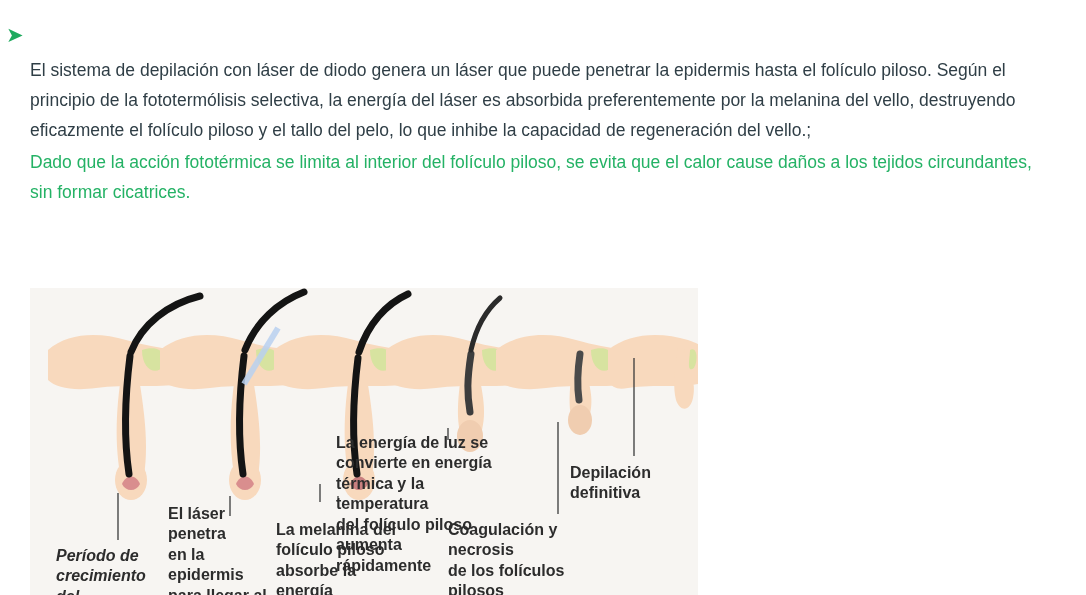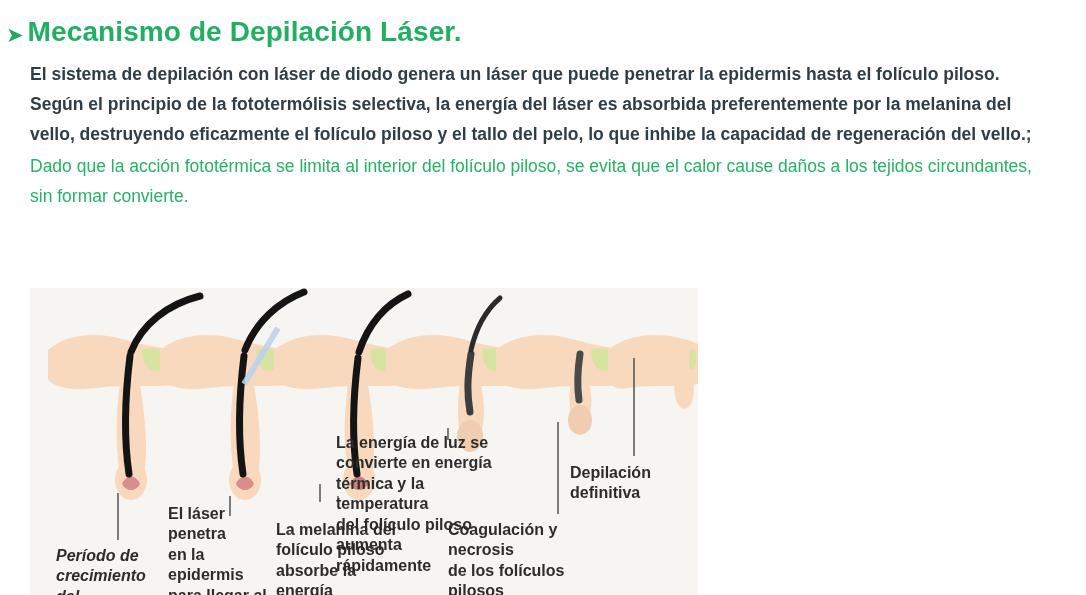--- a/index.html
+++ b/index.html
@@ -46,21 +46,20 @@
   .body-wrap {
     padding: 10px 30px 0 30px;
   }
   .para {
     font-size: 17.5px;
     line-height: 1.72;
     margin: 0;
   }
   .para-dark {
     color: #2f3e46;
-    font-weight: bold;
   }
   .para-green {
     color: #24b265;
     margin-top: 2px;
   }
   
   .figure {
     position: absolute;
     left: 30px;
     top: 288px;
@@ -88,26 +87,25 @@
   .c5 { left: 418px; top: 232px; width: 172px; }
   .c6 { left: 540px; top: 175px; width: 108px; }
 </style>
 </head>
 <body>
 
 <div class="page">
 
   <div class="heading-row">
     <span class="bullet-arrow">➤</span>
-    <span class="heading-text">Mecanismo de Depilación Láser.</span>
   </div>
 
   <div class="body-wrap">
     <p class="para para-dark">El sistema de depilación con láser de diodo genera un láser que puede penetrar la epidermis hasta el folículo piloso. Según el principio de la fototermólisis selectiva, la energía del láser es absorbida preferentemente por la melanina del vello, destruyendo eficazmente el folículo piloso y el tallo del pelo, lo que inhibe la capacidad de regeneración del vello.;</p>
-    <p class="para para-green">Dado que la acción fototérmica se limita al interior del folículo piloso, se evita que el calor cause daños a los tejidos circundantes, sin formar convierte.</p>
+    <p class="para para-green">Dado que la acción fototérmica se limita al interior del folículo piloso, se evita que el calor cause daños a los tejidos circundantes, sin formar cicatrices.</p>
   </div>
 
   <div class="figure">
     <svg class="fig-svg" width="668" height="307" viewBox="0 0 668 307" xmlns="http://www.w3.org/2000/svg">
 
       <rect x="0" y="0" width="668" height="307" fill="#f7f5f2"></rect>
 
       <g>
 
         <path d="M18 62 C38 44 70 44 96 52 C118 58 136 62 150 60 L150 96 C128 100 96 96 66 100 C44 103 26 100 18 92 Z" fill="#f8d9bd"></path>

